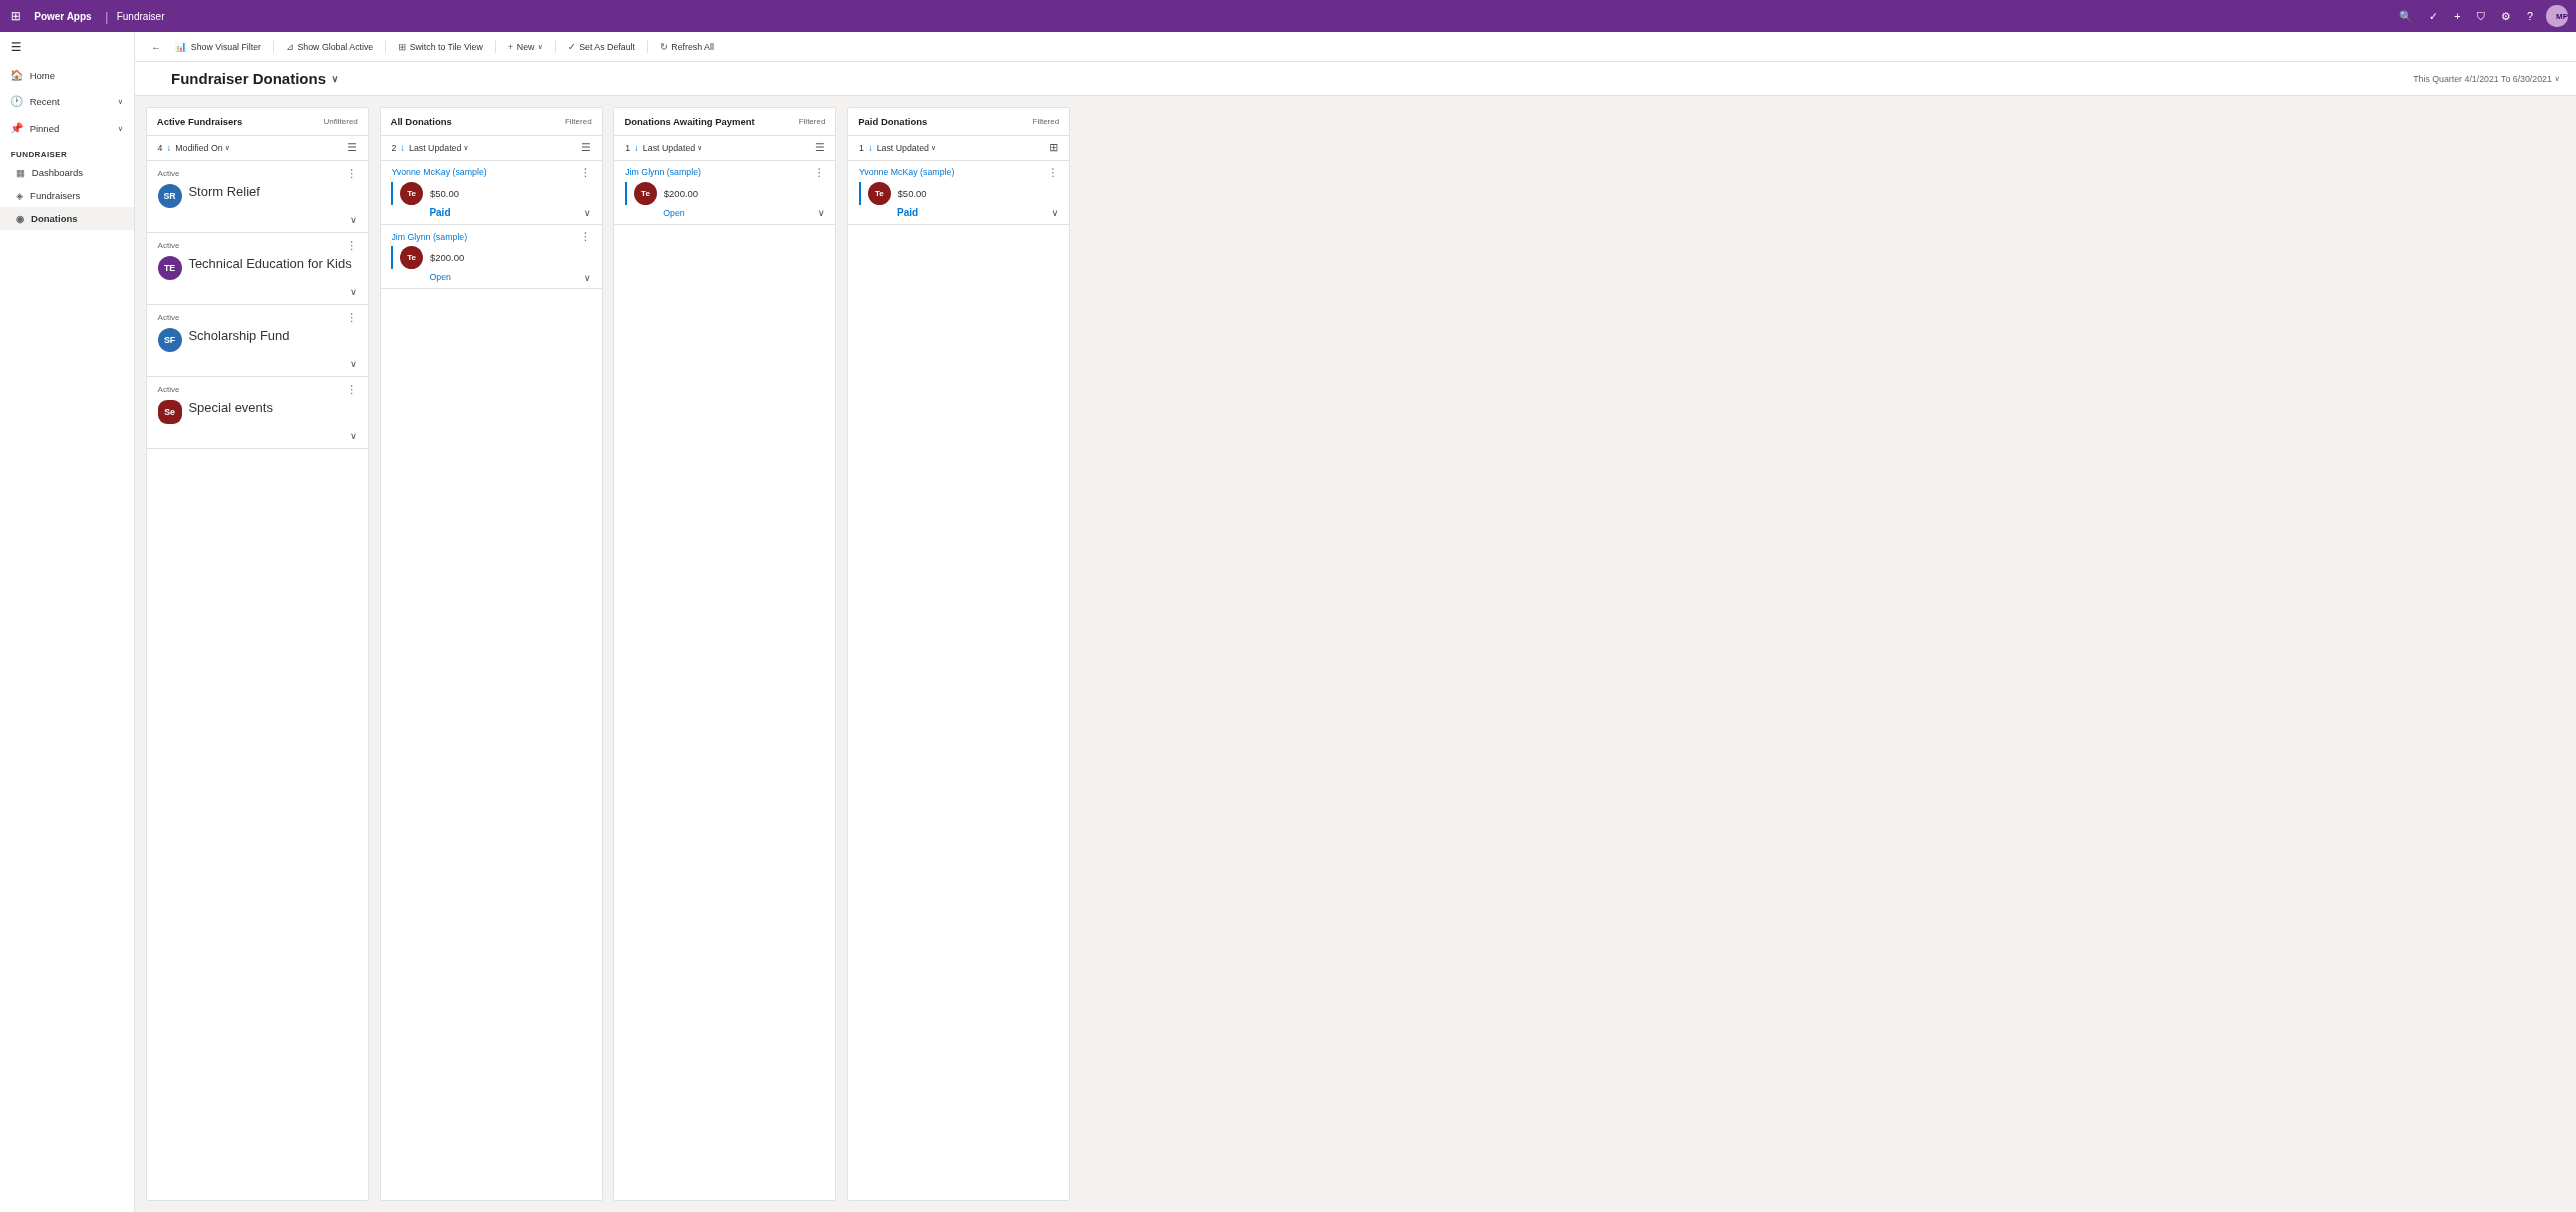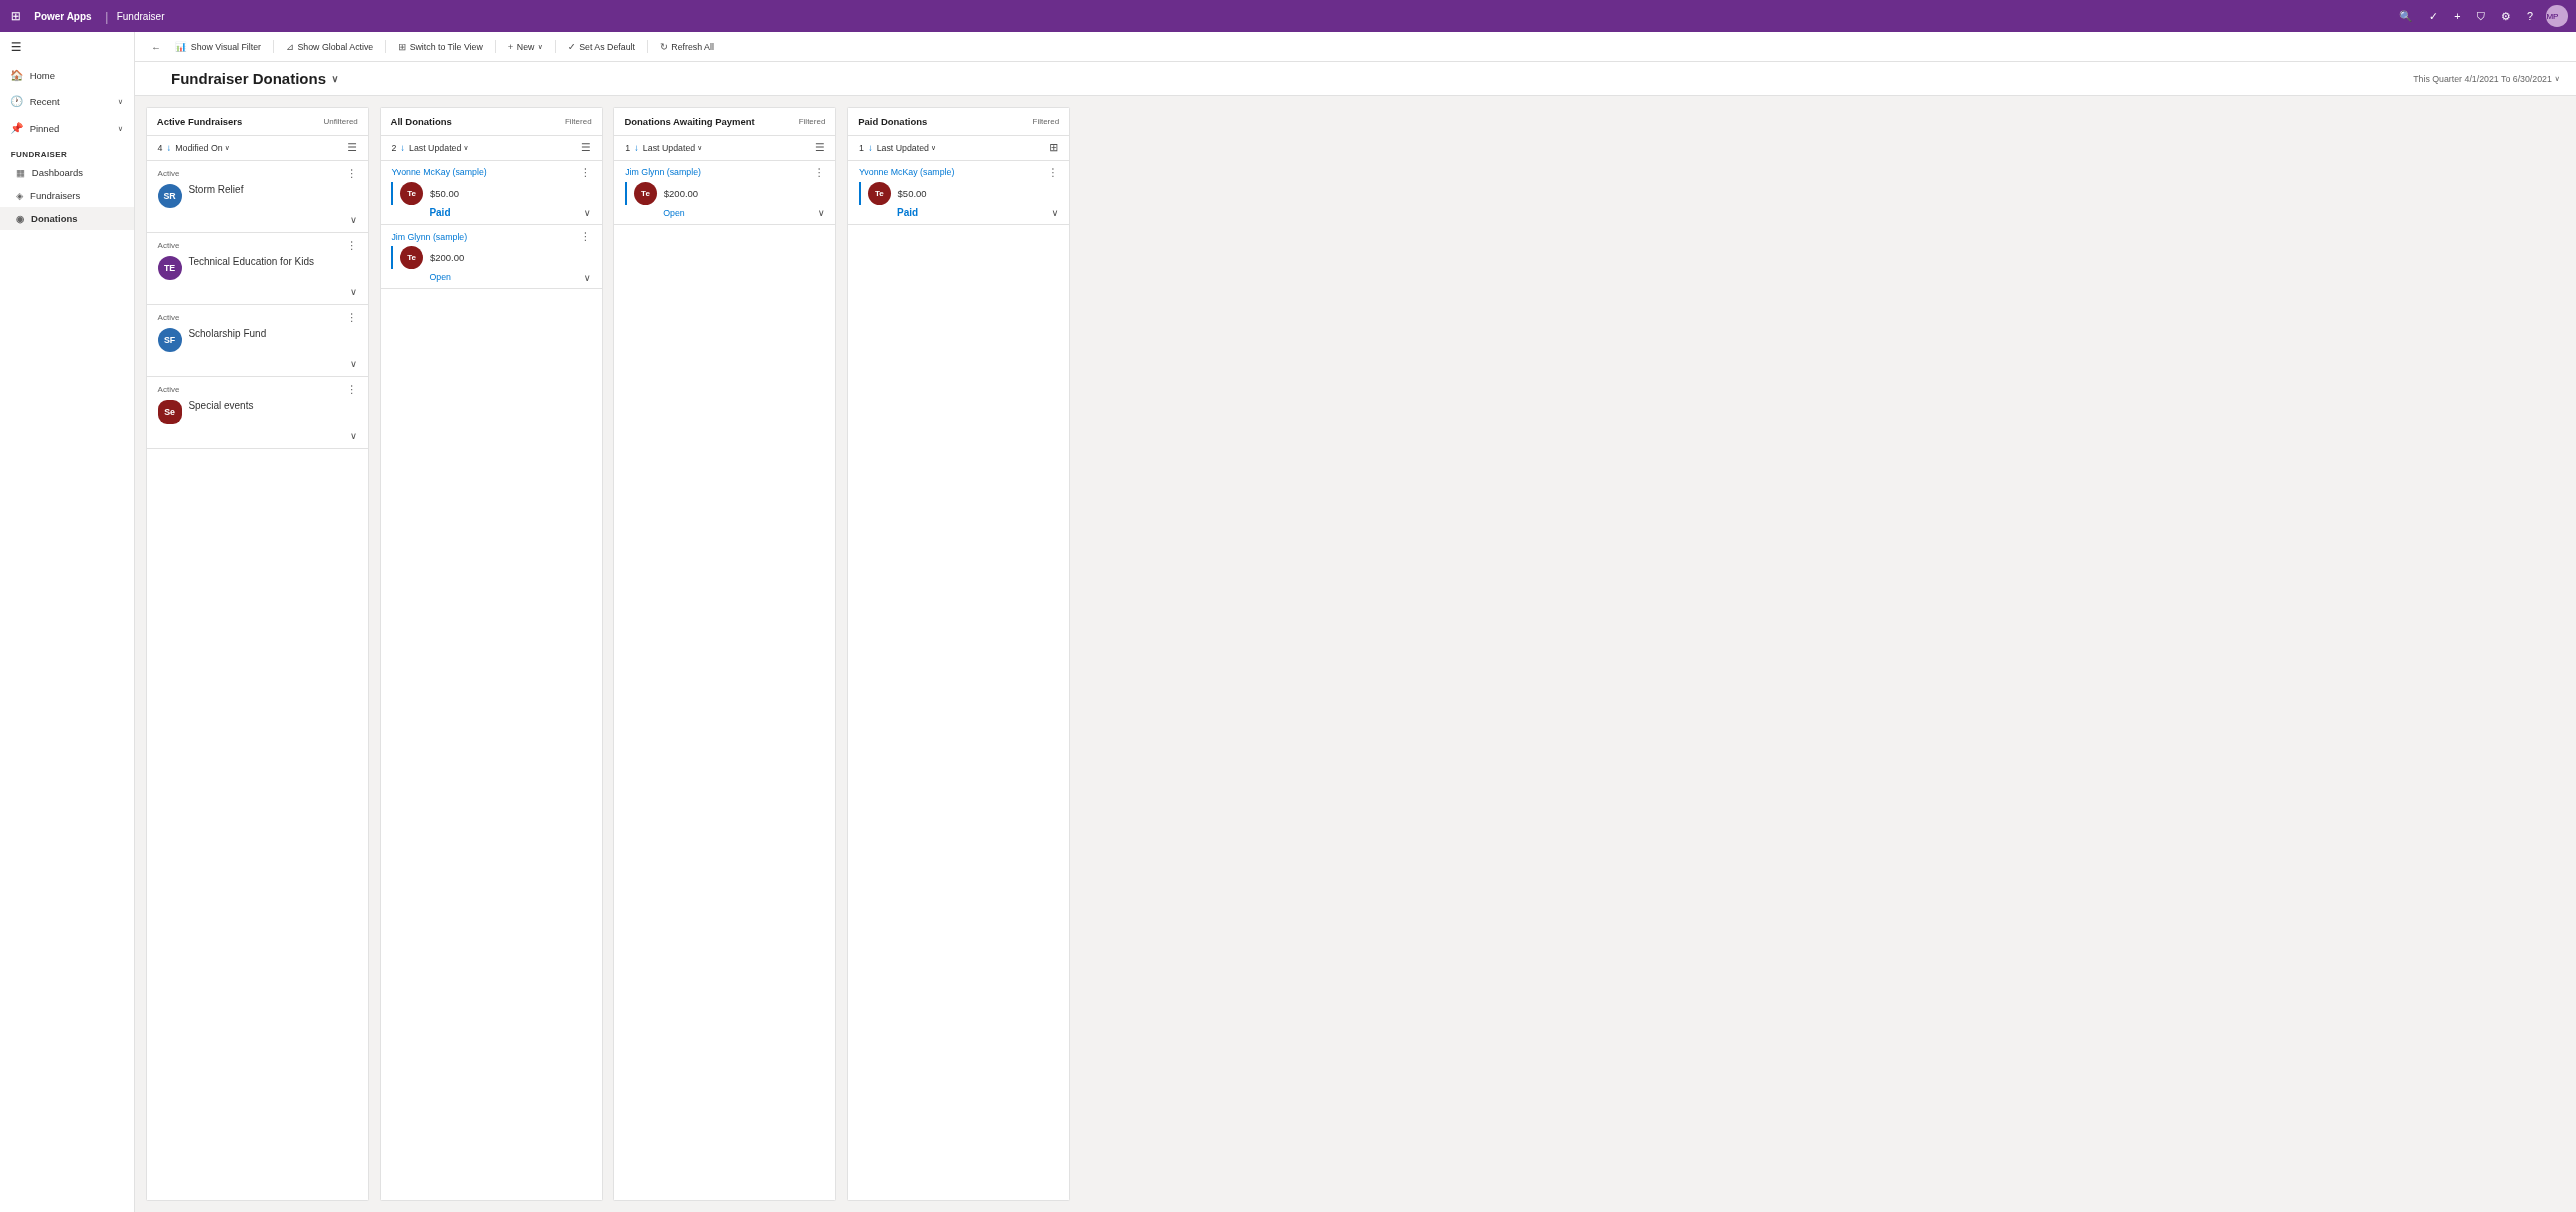--- a/index.html
+++ b/index.html
@@ -48,23 +48,23 @@
       padding: 2.7px;
     }
     .avatar {
       width: 21.6px;
       height: 21.6px;
       border-radius: 50%;
       background: #c8a4d4;
       color: #4a0072;
       display: flex;
       align-items: center;
-      justify-content: flex-start;
+      justify-content: flex-end;
       font-size: 8px;
-      font-weight: 400;
+      font-weight: 700;
       cursor: pointer;
     }
 
     
     .main-layout {
       display: flex;
       height: calc(100vh - 32px);
     }
 
     
@@ -279,21 +279,21 @@
       border-radius: 50%;
       display: flex;
       align-items: center;
       justify-content: center;
       font-size: 8.8px;
       font-weight: 600;
       color: white;
       flex-shrink: 0;
     }
     .card-name {
-      font-size: 10px;
+      font-size: 13px;
       font-weight: 500;
       color: #333;
     }
     .card-footer {
       margin-top: 5.4px;
       display: flex;
       align-items: center;
       justify-content: space-between;
       padding-left: 31px;
     }

